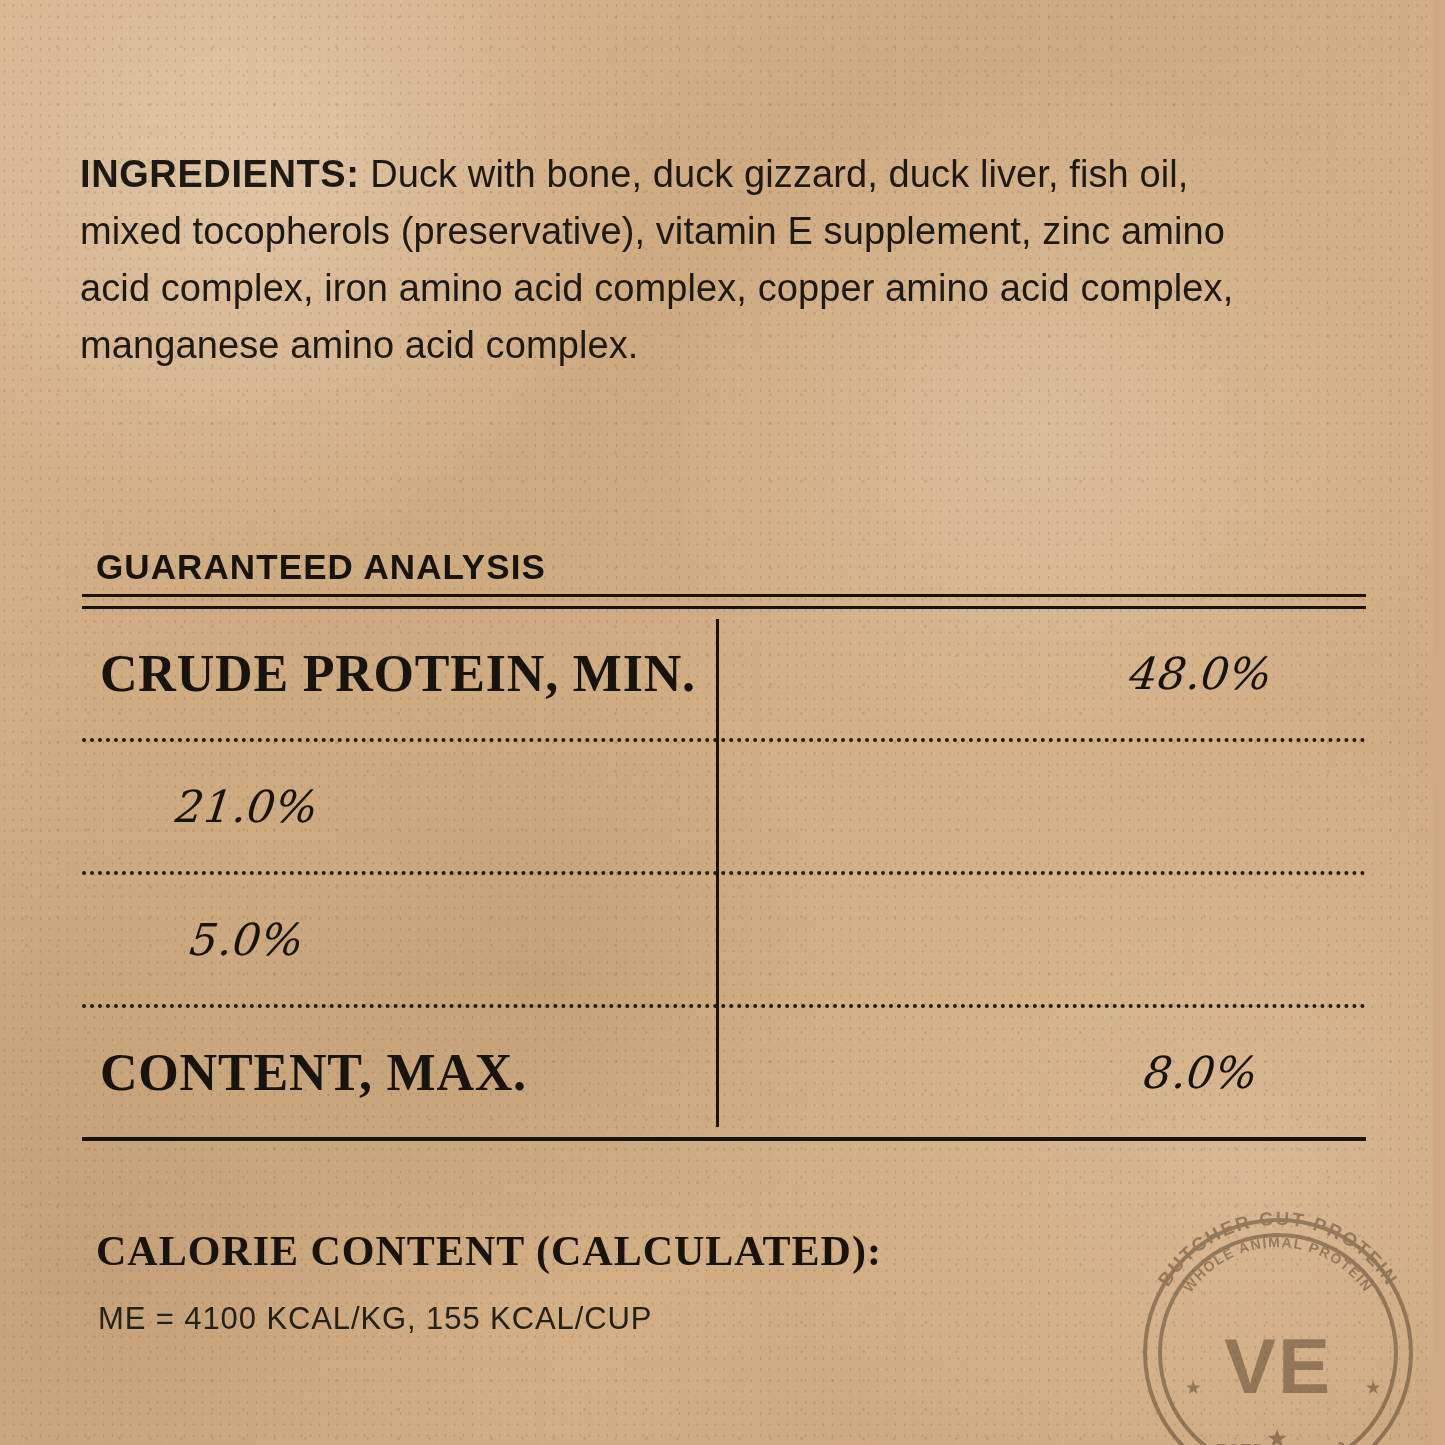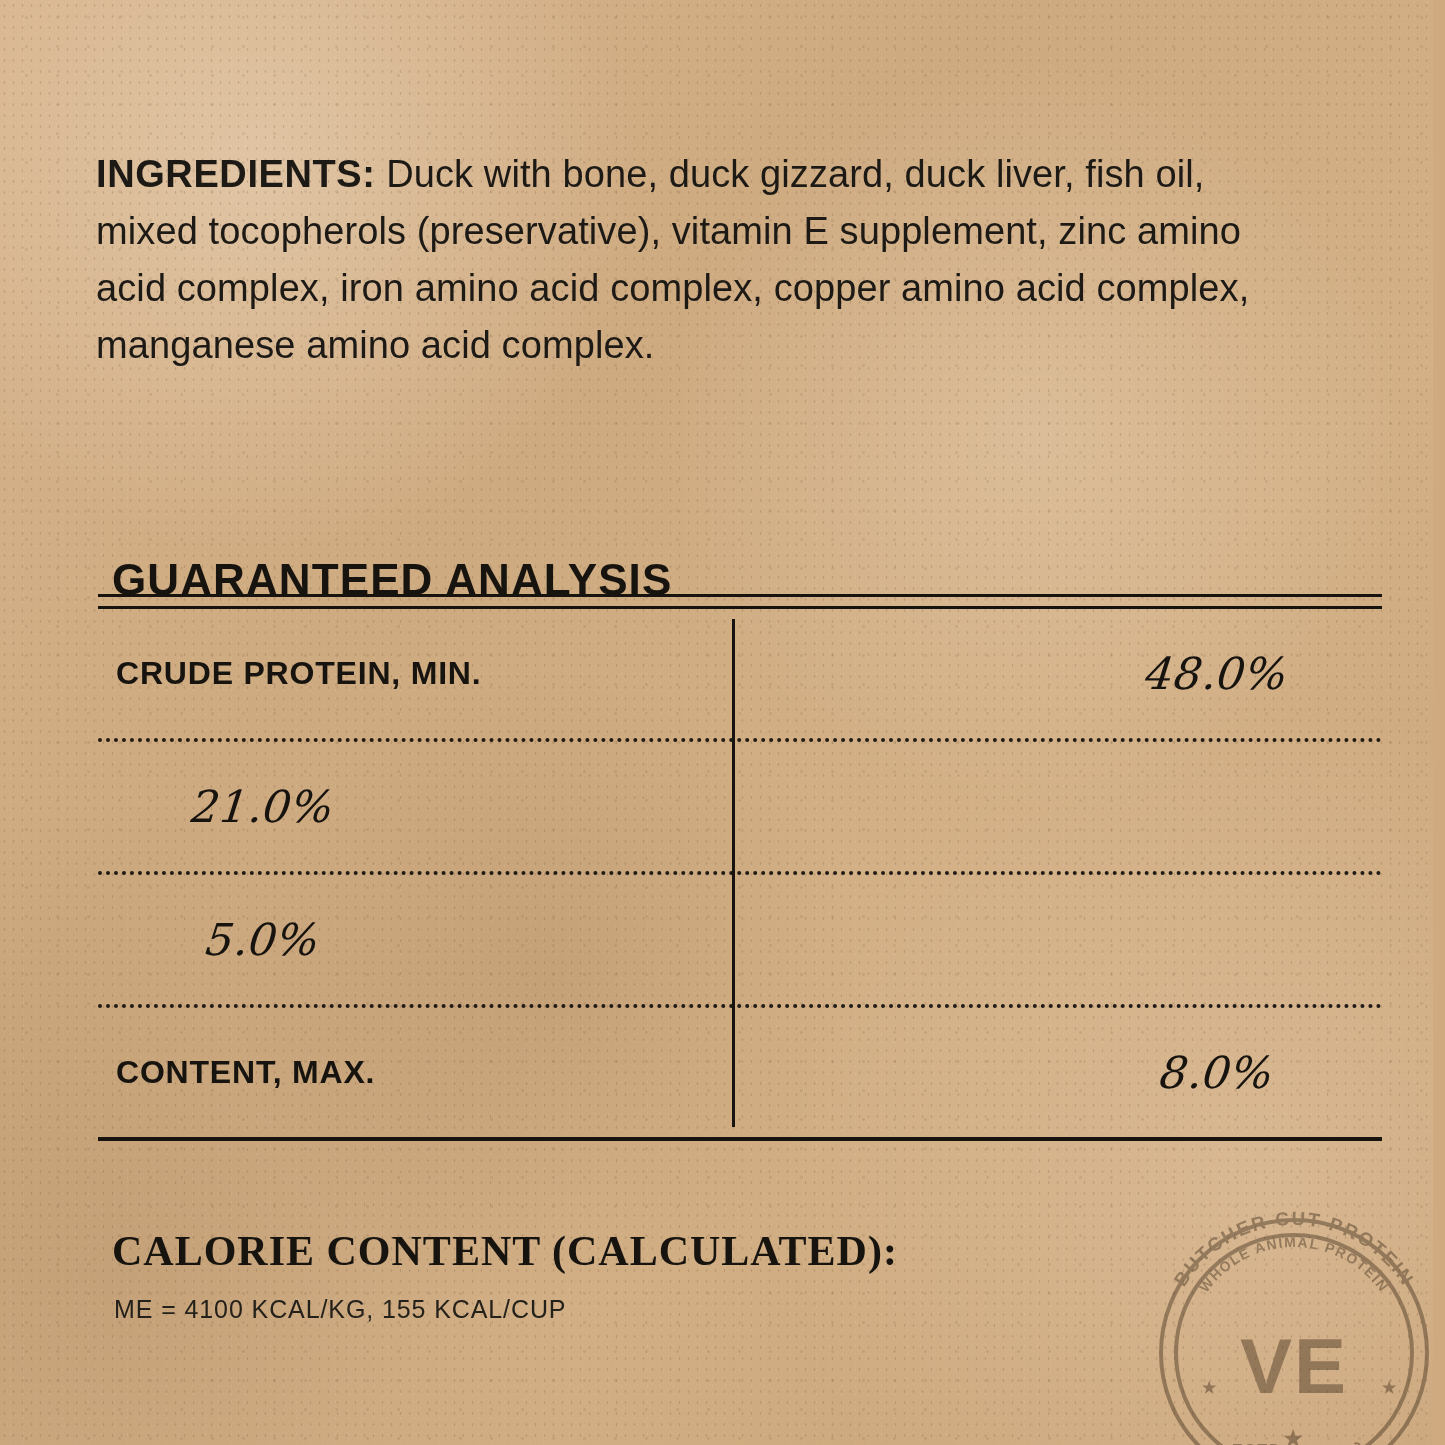--- a/index.html
+++ b/index.html
@@ -19,21 +19,20 @@
     width: 1433px;
     height: 1445px;
     background:
       radial-gradient(circle at 18% 12%, rgba(255,245,230,0.30) 0%, rgba(255,245,230,0) 22%),
       radial-gradient(circle at 72% 30%, rgba(255,245,230,0.22) 0%, rgba(255,245,230,0) 26%),
       radial-gradient(circle at 38% 68%, rgba(120,80,45,0.14) 0%, rgba(120,80,45,0) 24%),
       radial-gradient(circle at 88% 82%, rgba(255,240,220,0.22) 0%, rgba(255,240,220,0) 28%),
       radial-gradient(circle at 8% 88%, rgba(110,72,40,0.12) 0%, rgba(110,72,40,0) 26%),
       linear-gradient(135deg, #d7b48d 0%, #ceaa80 35%, #d3b086 62%, #c9a378 100%);
     box-sizing: border-box;
-    padding-left: 16px;
   }
 
   
   #grain {
     position: absolute;
     inset: 0;
     pointer-events: none;
     opacity: 0.55;
     background-image:
       radial-gradient(rgba(90,60,30,0.33) 0.8px, rgba(0,0,0,0) 1.1px),
@@ -63,21 +62,21 @@
   #ingredients .heading {
     font-weight: 800;
     letter-spacing: 0.6px;
   }
 
   
   #ga-title {
     position: absolute;
     left: 96px;
     top: 518px;
-    font-size: 44px;
+    font-size: 35px;
     font-weight: 800;
     letter-spacing: 1.1px;
     color: #17140f;
   }
 
   #ga-block {
     position: absolute;
     left: 82px;
     top: 594px;
     width: 1284px;
@@ -95,26 +94,27 @@
   .ga-rows {
     position: relative;
   }
   .ga-row {
     position: relative;
     display: flex;
     align-items: center;
     height: 129px;
   }
   .ga-row .name {
-    font-size: 32px;
+    font-size: 52px;
     font-weight: 700;
     letter-spacing: 0.8px;
     color: #17140f;
     padding-left: 18px;
     flex: 1 1 auto;
+    font-family: Liberation Serif, serif;
   }
   .ga-row .value {
     width: 330px;
     text-align: center;
     font-size: 44px;
     color: #17140f;
     font-style: italic;
     font-family: "DejaVu Serif", serif;
     letter-spacing: 0.5px;
     transform: skewX(-7deg);
@@ -142,21 +142,21 @@
     font-size: 42px;
     font-weight: 800;
     letter-spacing: 1.0px;
     color: #17140f;
     font-family: Liberation Serif, serif;
   }
   #calorie-value {
     position: absolute;
     left: 98px;
     top: 1270px;
-    font-size: 25px;
+    font-size: 31px;
     letter-spacing: 0.9px;
     color: #24201a;
   }
 
   
   #stamp {
     position: absolute;
     left: 1128px;
     top: 1188px;
     width: 300px;

